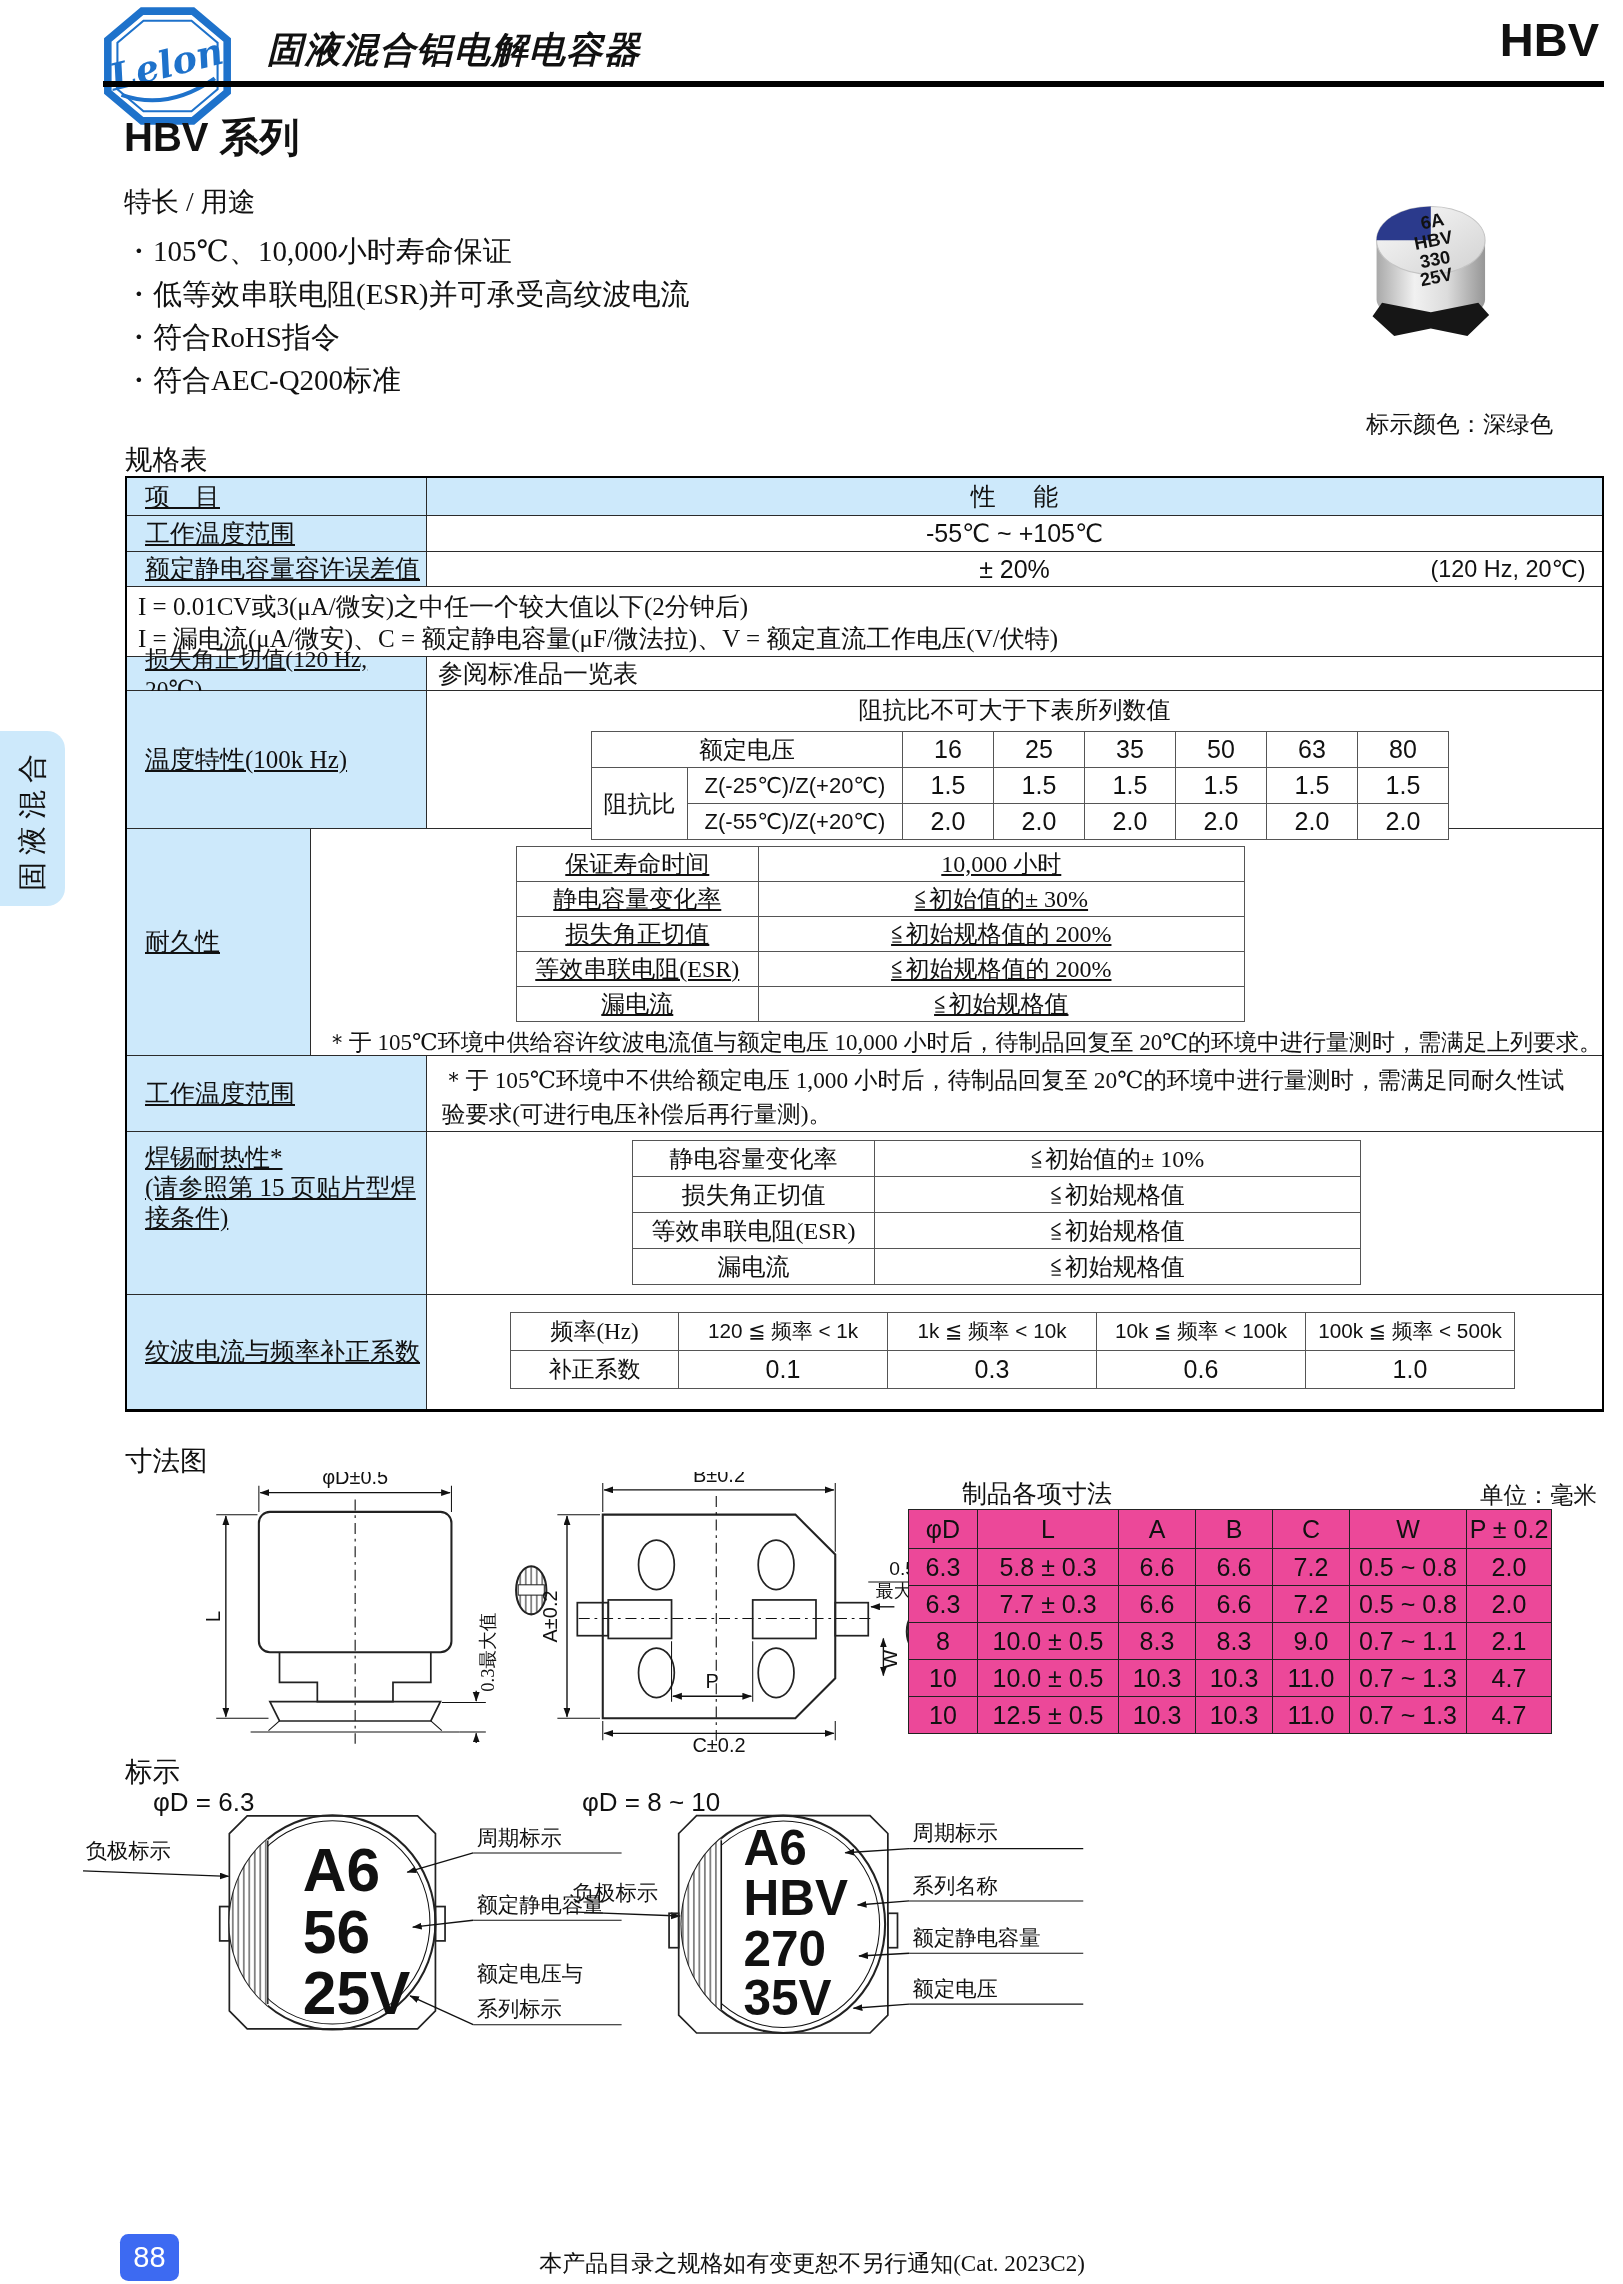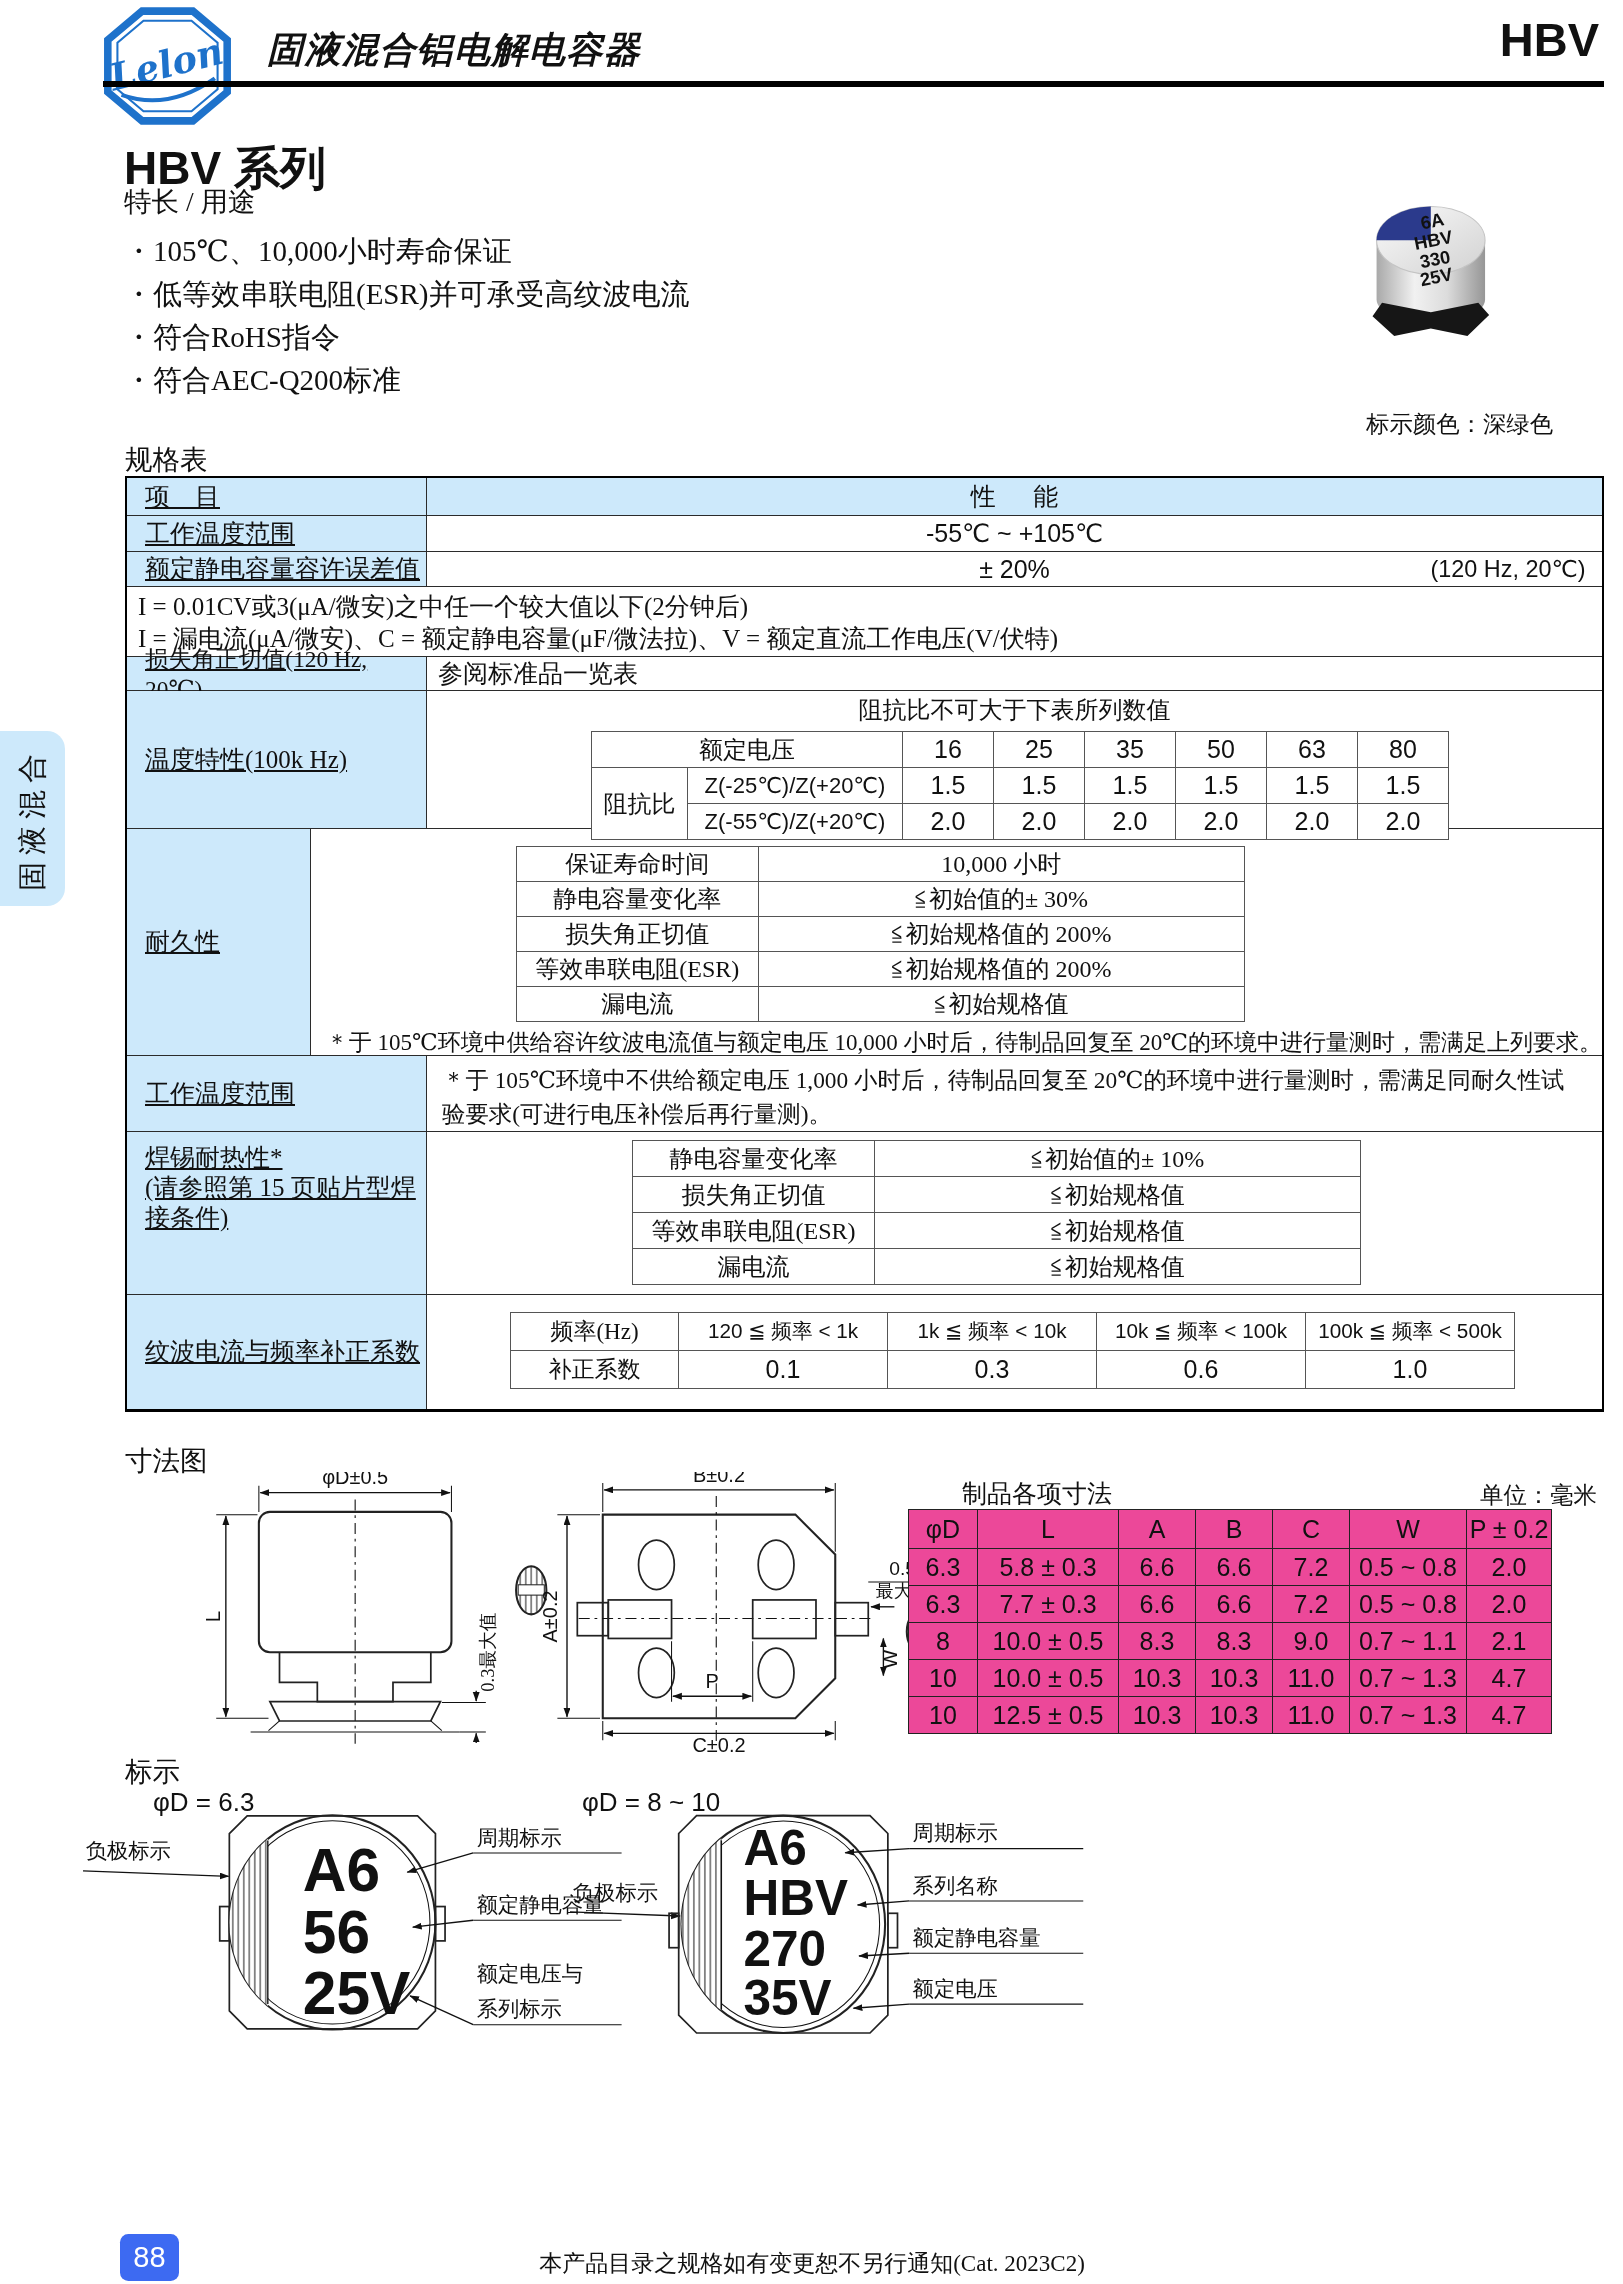--- a/index.html
+++ b/index.html
@@ -5,21 +5,21 @@
   html,body{margin:0;padding:0;background:#888;}
   .page{position:relative;width:1624px;height:2284px;background:#ffffff;overflow:hidden;
         font-family:"Liberation Serif","DejaVu Serif",serif;color:#111;}
   .sans{font-family:"Liberation Sans","DejaVu Sans",sans-serif;}
   .abs{position:absolute;}
   .pre{white-space:pre;}
   
   .hdr-title{left:267px;top:26px;font-size:36px;font-weight:bold;font-style:italic;letter-spacing:1.4px;}
   .hdr-series{right:25px;top:12.4px;font-size:47px;font-weight:bold;}
   .hdr-rule{left:103px;top:81px;width:1501px;height:5.5px;background:#000;}
-  .series-heading{left:124px;top:110px;font-size:46px;font-weight:bold;margin-top:28px;}
+  .series-heading{left:124px;top:110px;font-size:40px;font-weight:bold;}
   
   .features{left:124px;top:184px;}
   .features .f-head{font-size:27.5px;margin-bottom:9.6px;}
   .features .f-item{font-size:29px;line-height:43px;}
   .marking-color{left:1366px;top:408px;font-size:23.4px;}
   .spec-heading{left:125px;top:442px;font-size:27.5px;}
   
   .spec-table{left:125px;top:476px;width:1479px;border:2.1px solid #000;border-bottom-width:3.4px;box-sizing:border-box;background:#fff;}
   .srow{display:flex;border-top:1.4px solid #2b2b2b;box-sizing:border-box;}
   .srow.first{border-top:none;}
@@ -33,21 +33,21 @@
   .tan-val{padding-left:11px;display:flex;align-items:center;height:100%;}
   
   table.inner{border-collapse:collapse;background:#fff;}
   table.inner td{border:1.4px solid #555;box-sizing:border-box;text-align:center;vertical-align:middle;}
   .tt-note{text-align:center;font-size:24px;margin-top:2.8px;}
   table.temp{margin:5.5px 0 0 164px;}
   table.temp td{height:36px;font-size:24px;}
   table.temp td.num{font-family:"Liberation Sans","DejaVu Sans",sans-serif;font-size:25px;width:91px;}
   table.temp td.cond{font-family:"Liberation Sans","DejaVu Sans",sans-serif;font-size:22px;width:215px;}
   table.temp td.rl{width:96px;font-size:24px;}
-  table.endu{margin:16.5px 0 0 205px;}
+  table.endu{margin:16.5px 0 0 205px;text-decoration:underline;}
   table.endu td{height:34px;font-size:24px;}
   table.endu td.l{width:242px;}
   table.endu td.r{width:486px;}
   .endu-note{margin:5.5px 0 0 15px;font-size:23px;white-space:nowrap;}
   .shelf-text{padding:6.9px 16.5px 0 15px;font-size:23.4px;line-height:34px;}
   table.sold{margin:8.3px 0 0 205px;}
   table.sold td{height:36px;font-size:24px;}
   table.sold td.l{width:242px;}
   table.sold td.r{width:486px;}
   table.ripple{margin:16.5px 0 0 83px;padding-left:23px;}

